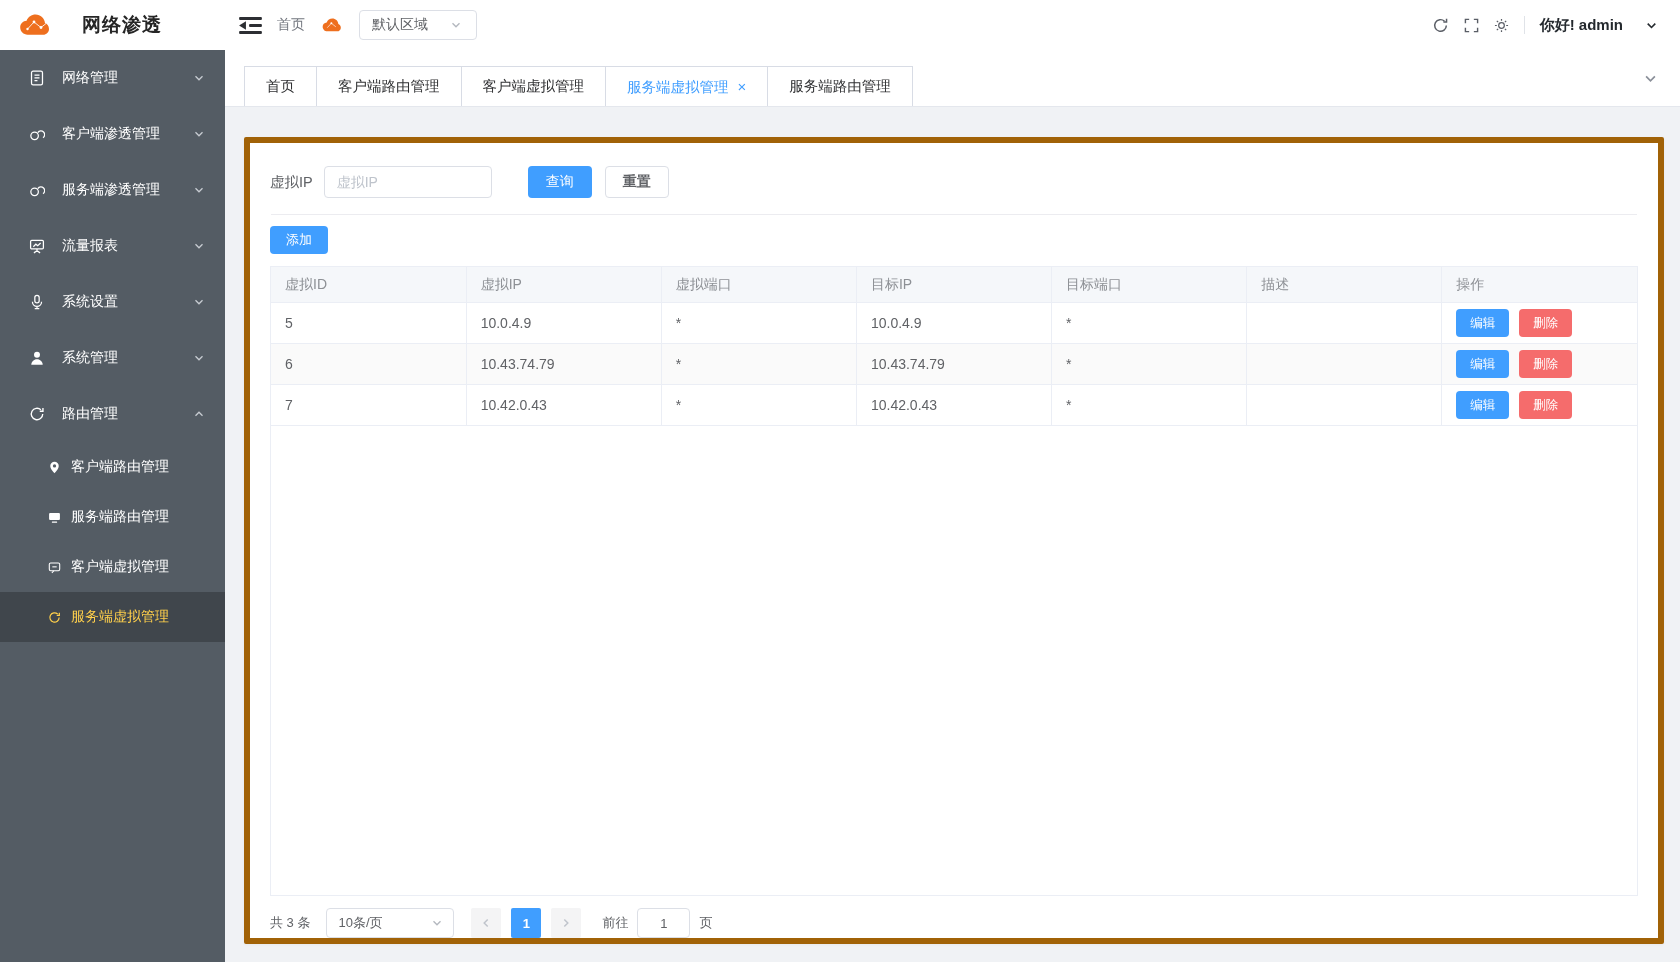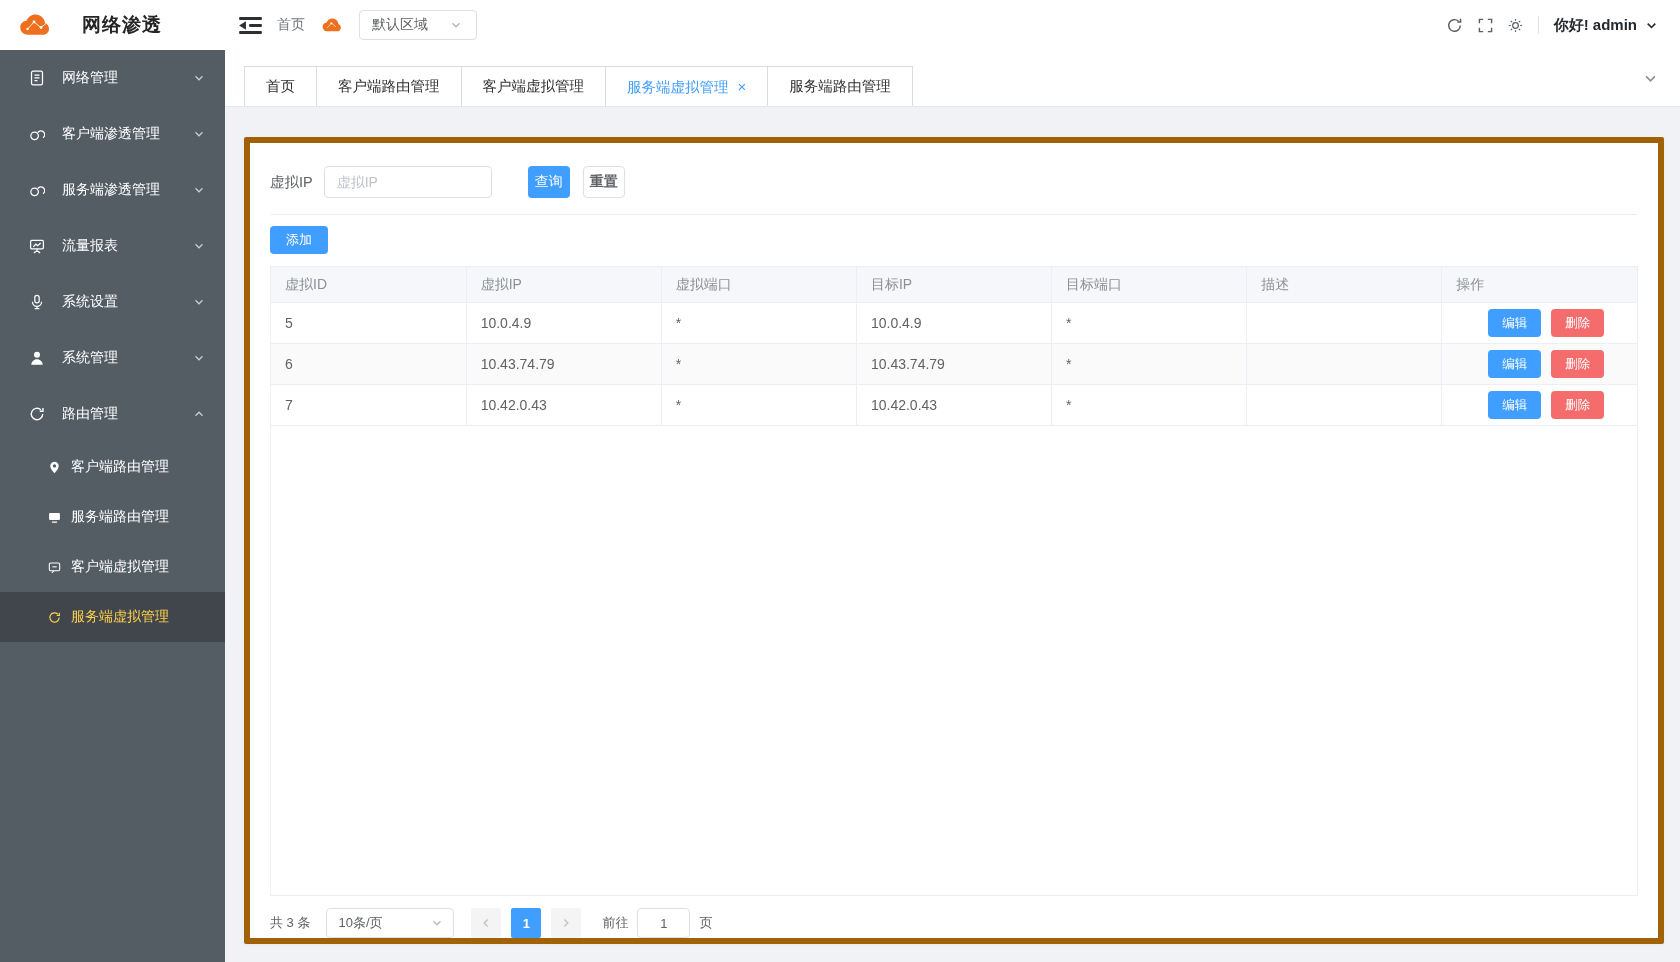--- a/index.html
+++ b/index.html
@@ -15,21 +15,21 @@
   .logo-area { width:225px; display:flex; align-items:center; padding-left:16px; gap:28px; }
   .logo-title { font-size:19px; font-weight:700; color:#262626; letter-spacing:1px; }
   .nav { flex:1; display:flex; align-items:center; padding-left:14px; gap:15px; }
   .fold-btn { cursor:pointer; }
   .breadcrumb { color:#73777f; font-size:14px; }
   .region-select { height:30px; min-width:118px; border:1px solid #dcdfe6; border-radius:4px;
     display:flex; align-items:center; padding:0 10px 0 12px; color:#606266; gap:22px; cursor:pointer; background:#fff; }
   .nav-right { margin-left:auto; display:flex; align-items:center; gap:15px; padding-right:22px; }
   .nav-icon { color:#5a5e66; cursor:pointer; }
   .v-divider { width:1px; height:18px; background:#e0e3e8; }
-  .greeting { display:flex; align-items:center; gap:8px; font-weight:700; font-size:15px; color:#24292e; cursor:pointer; }
+  .greeting { display:flex; align-items:center; gap:22px; font-weight:700; font-size:15px; color:#24292e; cursor:pointer; }
 
   
   .sidebar { position:absolute; left:0; top:50px; bottom:0; width:225px; background:#545c64; }
   .menu-item { height:56px; display:flex; align-items:center; padding:0 20px 0 29px; color:#fff; cursor:pointer; }
   .menu-item .mi-icon { width:16px; margin-right:17px; flex:none; }
   .menu-item .chev { margin-left:auto; color:#c8ccd2; }
   .sub-item { height:50px; display:flex; align-items:center; padding-left:48px; color:#fff; cursor:pointer; }
   .sub-item .mi-icon { width:13px; margin-right:10px; flex:none; }
   .sub-item.active { background:#40464c; color:#ffd04b; }
 
@@ -47,41 +47,41 @@
   
   .card { position:absolute; left:244px; top:137px; width:1420px; height:807px; background:#fff;
     border:6px solid #a16207; border-radius:2px; box-shadow:0 1px 3px rgba(0,0,0,.04);
     padding:23px 20px 0 20px; display:flex; flex-direction:column; }
 
   .filter-row { display:flex; align-items:center; margin-bottom:16px; }
   .filter-label { color:#606266; font-size:14.5px; margin-right:11px; }
   .filter-input { width:168px; height:32px; border:1px solid #dcdfe6; border-radius:4px; padding:0 12px;
     font-size:14px; color:#606266; outline:none; font-family:inherit; }
   .filter-input::placeholder { color:#bfc4cc; }
-  .btn { display:inline-flex; align-items:center; justify-content:center; height:32px; padding:0 6px;
+  .btn { display:inline-flex; align-items:center; justify-content:center; height:32px; padding:0 17px;
     border-radius:4px; font-size:14px; cursor:pointer; border:1px solid transparent; font-family:inherit; }
   .btn-primary { background:#409eff; color:#fff; }
   .btn-plain { background:#fff; color:#606266; border-color:#dcdfe6; }
   .btn-search { margin-left:36px; }
   .btn-reset { margin-left:13px;font-weight:bold; }
 
   .section-divider { border-top:1px solid #ececf0; margin:0 1px 11px 1px; }
   .btn-add { height:28px; padding:0 15px; font-size:13px; align-self:flex-start; margin-bottom:12px; }
 
   .table-wrap { border:1px solid #ebeef5; height:634px; overflow:hidden; background:#fff; }
   table { width:100%; border-collapse:collapse; table-layout:fixed; }
   th { height:36px; background:#f5f7fa; color:#8d9095; font-weight:500; font-size:14px; text-align:left;
     padding:0 14px; border-bottom:1px solid #ebeef5; border-right:1px solid #ebeef5; }
   th:last-child { border-right:none; }
   td { height:41px; color:#606266; font-size:14px; padding:0 14px; border-bottom:1px solid #ebeef5;
     border-right:1px solid #ebeef5; background:#fff; }
   td:last-child { border-right:none; }
   tr.stripe td { background:#fafafa; }
   .btn-mini { height:28px; padding:0 13px; font-size:12.5px; border-radius:4px; }
-  .btn-edit { background:#409eff; color:#fff; margin-right:10px;margin-left:32px; }
+  .btn-edit { background:#409eff; color:#fff; margin-right:10px; }
   .btn-del { background:#f56c6c; color:#fff; }
 
   
   .pagination { display:flex; align-items:center; margin-top:12px; color:#606266; font-size:13px; }
   .pg-total { margin-right:16px; }
   .pg-size { height:30px; width:128px; border:1px solid #dcdfe6; border-radius:4px; display:flex;
     align-items:center; justify-content:space-between; padding:0 10px 0 11px; color:#606266; cursor:pointer; background:#fff; }
   .pg-btn { width:30px; height:30px; border-radius:2px; background:#f4f4f5; display:flex; align-items:center;
     justify-content:center; cursor:pointer; }
   .pg-prev { margin-left:17px; }

